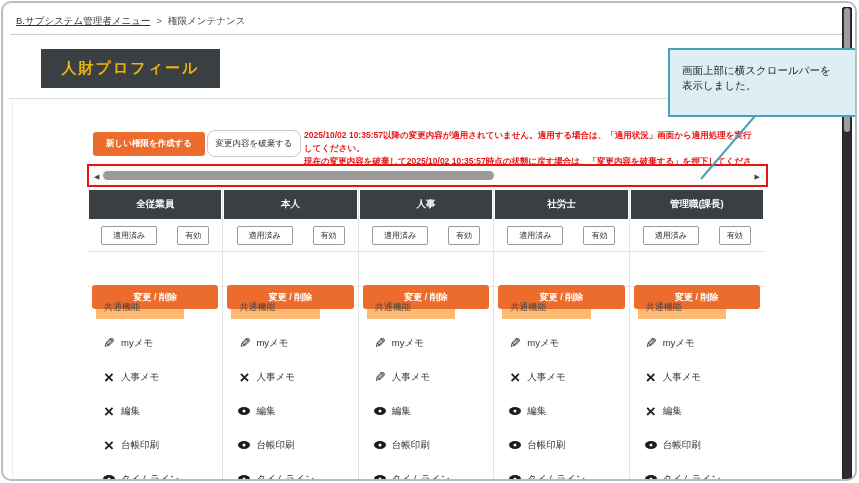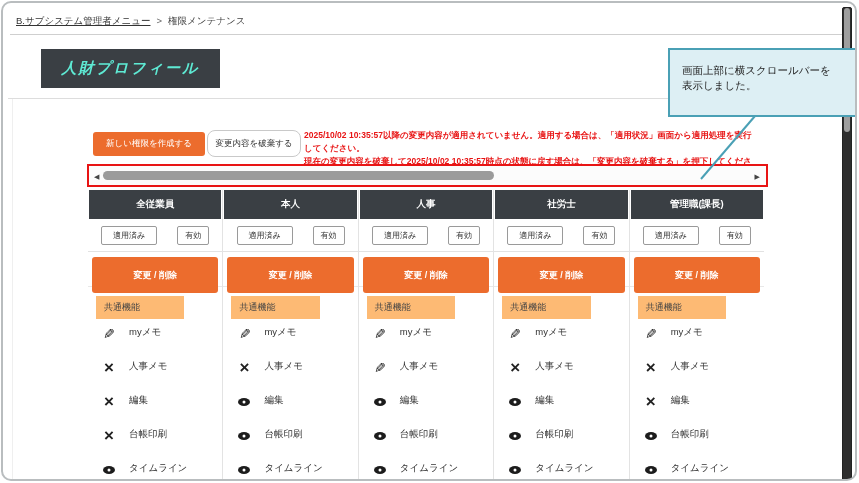--- a/index.html
+++ b/index.html
@@ -9,30 +9,30 @@
     border:2px solid #b9bdbf; border-radius:10px; background:#fff; overflow:hidden; }
 
   
   .breadcrumb { position:absolute; left:13px; top:12px; font-size:9.5px; color:#444; }
   .breadcrumb a { color:#333; text-decoration:underline; cursor:pointer; }
   .breadcrumb .sep { margin:0 6px; color:#666; }
   .rule-top { position:absolute; left:7px; right:7px; top:31px; height:1px; background:#cfcfcf; }
 
   
   .page-title { position:absolute; left:38px; top:46px; width:179px; height:39px;
-    background:#3a3f44; color:#5eead4; font-size:15px; font-weight:bold; letter-spacing:2px;
-    display:flex; align-items:center; justify-content:center;font-style:italic; }
+    background:#3a3f44; color:#eab308; font-size:15px; font-weight:bold; letter-spacing:2px;
+    display:flex; align-items:center; justify-content:center; }
 
   .content-rule { position:absolute; left:5px; right:5px; top:95px; height:1px; background:#ddd; }
   .content-left-edge { position:absolute; left:9px; top:96px; bottom:0; width:1px; background:#efefef; }
 
   
   .btn-create { position:absolute; left:90px; top:129px; height:24px; padding:0 13px;
     background:#ec6c2d; color:#fff; border:none; border-radius:3px;
-    font-size:8.5px; font-weight:normal; cursor:pointer; }
+    font-size:8.5px; font-weight:bold; cursor:pointer; }
   .btn-discard { position:absolute; left:204px; top:127px; height:27px; width:94px;
     background:#fff; color:#333; border:1px solid #c9c9c9; border-radius:8px;
     font-size:8.5px; cursor:pointer; }
 
   
   .warning { position:absolute; left:301px; top:126px; width:456px;
     color:#e81414; font-size:8.5px; font-weight:bold; line-height:13px; }
 
   
   .hscroll-wrap { position:absolute; left:84px; top:161px; width:681px; height:23px;
@@ -51,26 +51,26 @@
   .pcol { flex:1; min-width:0; }
   .pcol + .pcol { border-left:1px solid #e3e3e3; }
   .phead { height:29px; margin:0 1px; background:#3a3f44; color:#fff;
     font-size:9.5px; font-weight:bold; display:flex; align-items:center; justify-content:center; }
   .badges { height:33px; display:flex; align-items:center; justify-content:center;
     gap:20px; border-bottom:1px solid #e2e2e2; }
   .badge { border:1px solid #9a9a9a; border-radius:2px; background:#fff; color:#333;
     font-size:8px; padding:3px 7px; text-align:center; }
   .badge.wide { min-width:56px; }
   .btnrow { height:35px; padding:5px 4px 6px; border-bottom:1px solid #e8e8e8; }
-  .obtn { width:100%; height:36px; background:#ec6c2d; color:#fff; border:none;
-    border-radius:3px; font-size:9px; font-weight:bold; cursor:pointer; }
+  .obtn { width:100%; height:24px; background:#ec6c2d; color:#fff; border:none;
+    border-radius:3px; font-size:9px; font-weight:bold; cursor:pointer;margin-top:28px; }
   .section-bar { margin:9px 38px 0 8px; background:#fdba74; color:#444;
     font-size:9px; padding:5px 8px; }
   .items { padding:7px 0 0 12px; }
-  .item { height:34px; display:flex; gap:11px;
+  .item { height:34px; display:flex; align-items:center; gap:3px;
     font-size:9.5px; color:#333; }
   .icon { width:18px; height:15px; display:inline-flex; align-items:center;
     justify-content:center; position:relative; flex:0 0 18px; }
   .icon-pencil::before { content:"\270E"; font-size:14px; color:#111;
     display:inline-block; transform:scaleX(-1); line-height:1; }
   .icon-x::before { content:"\00D7"; font-size:17px; font-weight:bold; color:#222; line-height:1; }
   .icon-eye::before { content:""; width:12px; height:8px; background:#1c1c1c; border-radius:50%; }
   .icon-eye::after { content:""; position:absolute; width:3px; height:3px; background:#fff;
     border-radius:50%; left:50%; top:50%; transform:translate(-50%,-50%); }
 

